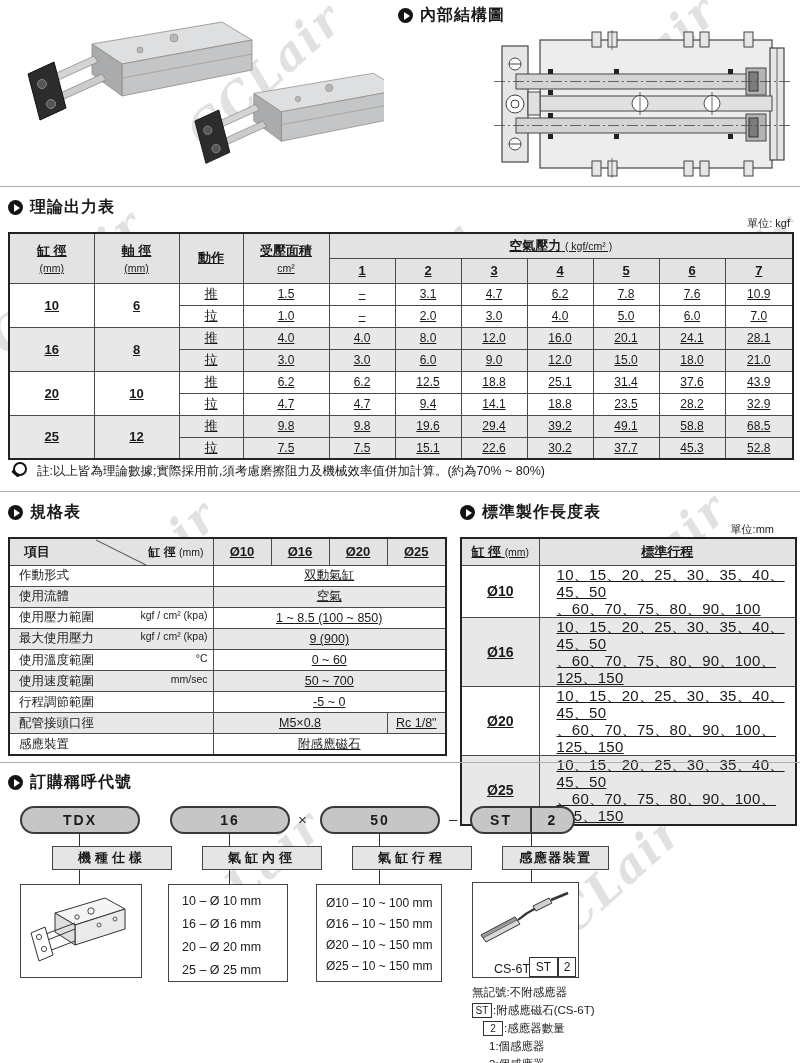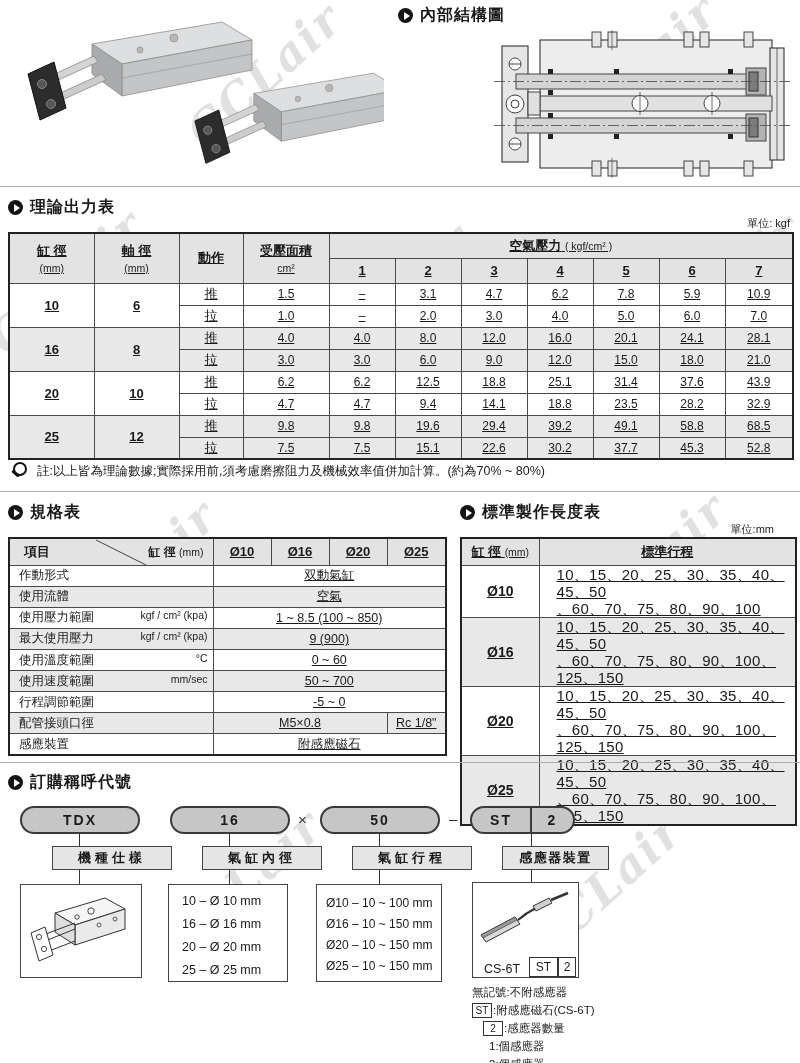--- a/index.html
+++ b/index.html
@@ -71,21 +71,21 @@
   .op{position:absolute;font-size:15px;color:#333;}
   .vline{position:absolute;width:0;border-left:1.5px solid #333;}
   .lbox{position:absolute;height:22px;background:#e5e5e5;border:1px solid #444;display:flex;align-items:center;
         justify-content:center;font-size:13px;font-weight:bold;letter-spacing:4px;margin-left:32px;}
   .lbox.narrow{letter-spacing:1.5px;}
   .dbox{position:absolute;background:#fff;border:1px solid #444;}
   .opt-list{padding:9px 0 0 13px;}
   .opt-list div{height:23px;font-size:12.5px;}
   .opt-list.stroke{padding:11px 0 0 9px;}
   .opt-list.stroke div{height:21px;font-size:12px;}
-  .sensor-strip{position:absolute;left:6px;right:0;bottom:0;height:20px;}
+  .sensor-strip{position:absolute;left:16px;right:0;bottom:0;height:20px;}
   .cs-model{position:absolute;left:5px;bottom:1px;font-size:12.5px;}
   .tagbox{position:absolute;bottom:0;height:18px;border:1.5px solid #333;display:flex;align-items:center;
           justify-content:center;font-size:12px;background:#fff;}
   .notes{position:absolute;font-size:11.5px;line-height:17px;}
   .notes .row{display:flex;align-items:center;margin-bottom:1px;}
   .minibox{display:inline-flex;align-items:center;justify-content:center;border:1px solid #333;
            min-width:16px;height:13px;font-size:10px;padding:0 1px;margin-right:1px;background:#fff;}
 </style>
 </head>
 <body>
@@ -239,21 +239,21 @@
           <tr>
             <td rowspan="2" class="bore">10</td>
             <td rowspan="2" class="bore">6</td>
             <td class="cjk">推</td>
             <td class="num">1.5</td>
             <td class="num">–</td>
             <td class="num">3.1</td>
             <td class="num">4.7</td>
             <td class="num">6.2</td>
             <td class="num">7.8</td>
-            <td class="num">5.9</td>
+            <td class="num">7.6</td>
             <td class="num">10.9</td>
           </tr>
           <tr>
             <td class="cjk">拉</td>
             <td class="num">1.0</td>
             <td class="num">–</td>
             <td class="num">2.0</td>
             <td class="num">3.0</td>
             <td class="num">4.0</td>
             <td class="num">5.0</td>

